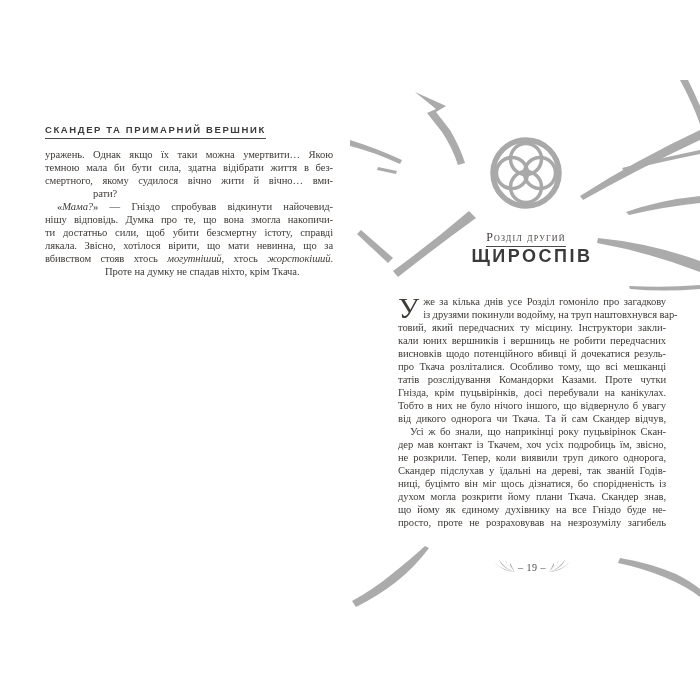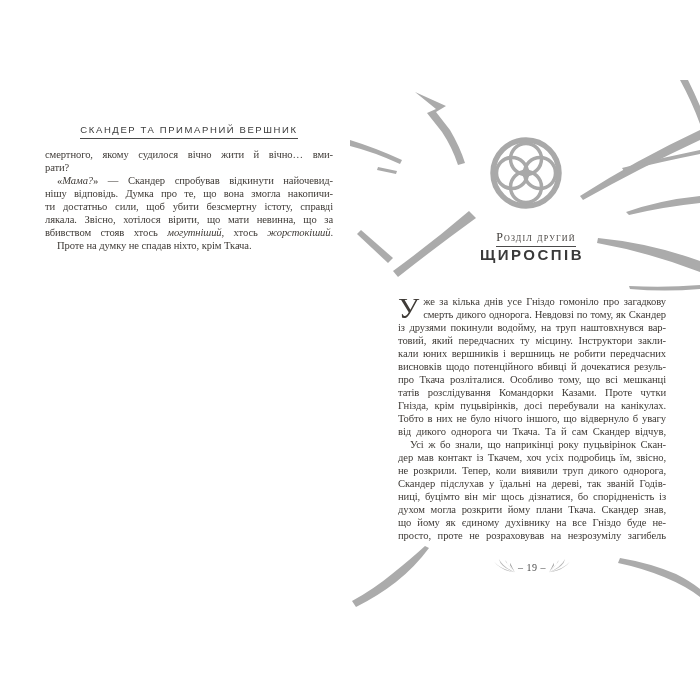--- a/index.html
+++ b/index.html
@@ -1,41 +1,41 @@
 <!DOCTYPE html>
 <html><head>
 <meta charset="utf-8">
 <style>
   html,body{margin:0;padding:0;background:#ffffff;}
   .spread{position:relative;width:700px;height:700px;background:#ffffff;overflow:hidden;
           font-family:"Liberation Serif", serif;color:#3f3b37;}
   
   .page-left{position:absolute;left:45px;top:124px;width:288px;}
   .running-head{
-    text-align:center;font-family:"Liberation Sans", sans-serif;
-    font-size:9.5px;letter-spacing:1.6px;color:#3b3b3b;font-weight:400;
+    text-align:left;font-family:"Liberation Sans", sans-serif;
+    font-size:9.5px;letter-spacing:1.6px;color:#3b3b3b;font-weight:700;
   }
   .running-head .rh-inner{display:inline-block;border-bottom:1px solid #4a4a4a;padding-bottom:2.5px;}
   .body-col{position:absolute;left:0;width:288px;font-size:10.6px;line-height:13px;
             letter-spacing:-0.1px;}
   .page-left .body-col{top:24px;}
   
   .page-right{position:absolute;left:350px;top:80px;width:350px;height:560px;}
   .decor-svg{position:absolute;left:0;top:0;width:350px;height:560px;}
-  .chapter-label-row{position:absolute;left:52px;top:147px;width:268px;text-align:center;}
+  .chapter-label-row{position:absolute;left:42px;top:147px;width:268px;text-align:center;}
   .chapter-label{display:inline-block;font-size:12px;font-variant:small-caps;
                  letter-spacing:1.2px;color:#3e3a36;border-bottom:1px solid #4a4a4a;padding-bottom:1px;}
   .chapter-title{position:absolute;left:48px;top:166px;width:268px;margin:0;text-align:center;
                  font-family:"Liberation Sans", sans-serif;font-weight:bold;
-                 font-size:15px;letter-spacing:2.5px;color:#3a3a3a;}
+                 font-size:18px;letter-spacing:2.5px;color:#3a3a3a;}
   .page-right .body-col{top:215px;left:48px;width:268px;}
   
   .para{margin:0;}
   .tl{white-space:nowrap;text-align:justify;text-align-last:justify;overflow:visible;}
-  .tl.noj{text-align-last:left;}
+  .tl.noj{text-align-last:left;margin-left:48px;}
   .para.indent .tl:first-child{text-indent:12px;}
   .tl i{font-style:italic;}
   .dropcap{float:left;font-size:30px;line-height:25px;height:25px;
            padding:0 4px 0 0;color:#3f3b37;}
   
   .page-number-row{position:absolute;left:48px;top:479px;width:268px;
                    display:flex;align-items:center;justify-content:center;gap:3px;}
   .page-number{font-size:10px;color:#4c4c4c;letter-spacing:0.5px;}
   .wing{display:block;}
 </style>
@@ -43,25 +43,27 @@
 <body>
 
 <div class="spread">
 
   <section class="page-left">
     <header class="running-head">
       <span class="rh-inner">СКАНДЕР ТА ПРИМАРНИЙ ВЕРШНИК</span>
     </header>
     <div class="body-col">
         <div class="para">
+          <div class="tl"><span>уражень. Однак якщо їх таки можна умертвити… Якою</span></div>
+          <div class="tl"><span>темною мала би бути сила, здатна відібрати життя в без-</span></div>
           <div class="tl"><span>смертного, якому судилося вічно жити й вічно… вми-</span></div>
           <div class="tl noj"><span>рати?</span></div>
         </div>
         <div class="para indent">
-          <div class="tl"><span>«</span><i>Мама?</i><span>» — Скандер спробував відкинути найочевид-</span></div>
+          <div class="tl"><span>«</span><i>Мама?</i><span>» — Гніздо спробував відкинути найочевид-</span></div>
           <div class="tl"><span>нішу відповідь. Думка про те, що вона змогла накопичи-</span></div>
           <div class="tl"><span>ти достатньо сили, щоб убити безсмертну істоту, справді</span></div>
           <div class="tl"><span>лякала. Звісно, хотілося вірити, що мати невинна, що за</span></div>
           <div class="tl"><span>вбивством стояв хтось </span><i>могутніший</i><span>, хтось </span><i>жорстокіший</i><span>.</span></div>
         </div>
         <div class="para indent">
           <div class="tl noj"><span>Проте на думку не спадав ніхто, крім Ткача.</span></div>
         </div>
       </div>
   </section>
@@ -101,22 +103,21 @@
     </svg>
 
     <div class="chapter-label-row">
       <span class="chapter-label">Розділ другий</span>
     </div>
     <h1 class="chapter-title">ЩИРОСПІВ</h1>
 
     <div class="body-col">
         <div class="para">
           <span class="dropcap">У</span>
-          <div class="tl"><span>же за кілька днів усе Гніздо гомоніло про загадкову</span></div>
-          <div class="tl"><span>смерть дикого однорога. Невдовзі по тому, як Скандер</span></div>
+          <div class="tl"><span>же за кілька днів усе Розділ гомоніло про загадкову</span></div>
           <div class="tl"><span>із друзями покинули водойму, на труп наштовхнувся вар-</span></div>
           <div class="tl"><span>товий, який передчасних ту місцину. Інструктори закли-</span></div>
           <div class="tl"><span>кали юних вершників і вершниць не робити передчасних</span></div>
           <div class="tl"><span>висновків щодо потенційного вбивці й дочекатися резуль-</span></div>
           <div class="tl"><span>про Ткача розліталися. Особливо тому, що всі мешканці</span></div>
           <div class="tl"><span>татів розслідування Командорки Казами. Проте чутки</span></div>
           <div class="tl"><span>Гнізда, крім пуцьвірінків, досі перебували на канікулах.</span></div>
           <div class="tl"><span>Тобто в них не було нічого іншого, що відвернуло б увагу</span></div>
           <div class="tl"><span>від дикого однорога чи Ткача. Та й сам Скандер відчув,</span></div>
         </div>

